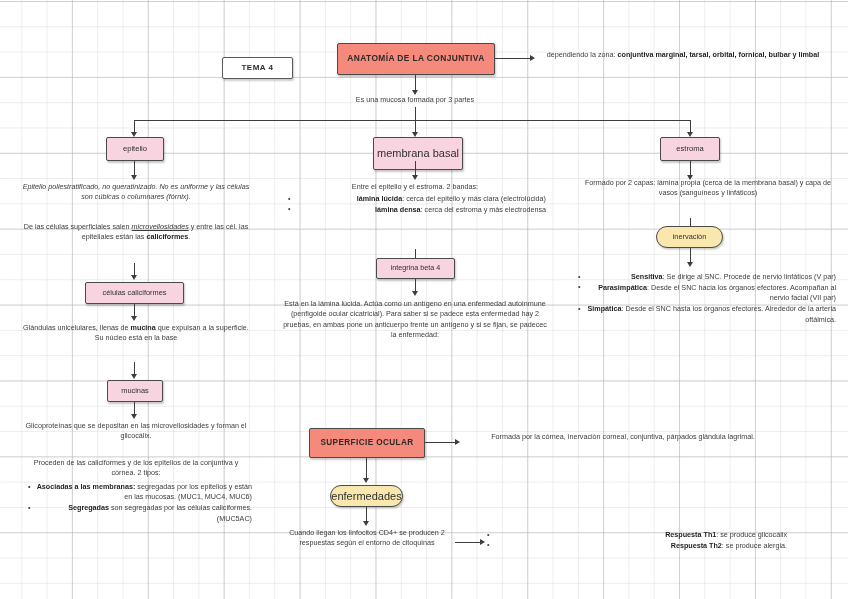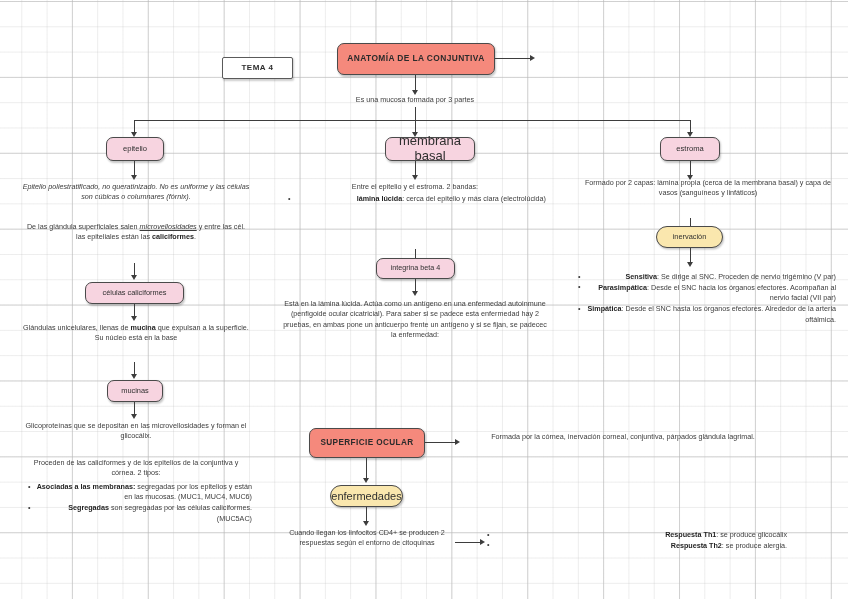--- a/index.html
+++ b/index.html
@@ -19,21 +19,21 @@
       linear-gradient(to bottom, rgba(170,170,170,.48) 1px, transparent 1px);
     background-size:25.3px 25.3px,25.3px 25.3px,75.9px 75.9px,75.9px 75.9px;
     background-position:-4px 1px,-4px 1px,-4px 1px,-4px 1px;
   }
   
   .node{
     position:absolute;box-sizing:border-box;
     display:flex;align-items:center;justify-content:center;
     text-align:center;line-height:1.15;
     border:1.4px solid #4a4a4a;
-    border-radius:7px;
+    border-radius:2px;
     box-shadow:1px 1.5px 2px rgba(0,0,0,.22);
     color:#2f2f2f;
   }
   .node.salmon{background:#f5897c;font-weight:bold;letter-spacing:.4px;color:#2b2b2b;}
   .node.pink{background:#f7d4e0;}
   .node.yellow{background:#fae7ae;border-radius:16px;}
   .node.plain{background:#ffffff;border:1.4px solid #5a5a5a;border-radius:2px;
                box-shadow:1px 1.5px 2px rgba(0,0,0,.20);font-weight:bold;letter-spacing:.5px;}
   
   .txt{
@@ -66,20 +66,23 @@
     <span>TEMA 4</span>
   </div>
 
   <div class="node salmon" style="left:337px;top:43px;width:158px;height:32px;font-size:8.4px;">
     <span>ANATOMÍA DE LA CONJUNTIVA</span>
   </div>
 
   <div class="hline" style="left:495px;top:58px;width:35px;"></div>
   <div class="arrow-r" style="left:530px;top:54.5px;"></div>
 
+  <div class="txt center" style="left:533px;top:50px;width:300px;">
+    <span>dependiendo la zona: </span><b>conjuntiva marginal, tarsal, orbital, fornical, bulbar y limbal</b>
+  </div>
 
   <div class="vline" style="left:415px;top:75px;height:17px;"></div>
   <div class="arrow-d" style="left:412px;top:90px;"></div>
 
   <div class="txt center" style="left:320px;top:95px;width:190px;">Es una mucosa formada por 3 partes</div>
 
   <div class="vline" style="left:415px;top:107px;height:14px;"></div>
   <div class="hline" style="left:134px;top:120px;width:556px;"></div>
   <div class="vline" style="left:134px;top:120px;height:14px;"></div>
   <div class="arrow-d" style="left:131px;top:132px;"></div>
@@ -90,21 +93,21 @@
 
   <div class="node pink" style="left:106px;top:137px;width:58px;height:24px;font-size:7.6px;">
     <span>epitelio</span>
   </div>
   <div class="vline" style="left:134px;top:161px;height:16px;"></div>
   <div class="arrow-d" style="left:131px;top:175px;"></div>
 
   <div class="txt center" style="left:22px;top:182px;width:228px;font-style:italic;">Epitelio poliestratificado, no queratinizado. No es uniforme y las células son cúbicas o columnares (fórnix).</div>
 
   <div class="txt center" style="left:22px;top:222px;width:228px;">
-    <span>De las glándula superficiales salen </span><u><i>microvellosidades</i></u><span> y entre las cél. las epiteliales están las </span><b>caliciformes</b><span>.</span>
+    <span>De las células superficiales salen </span><u><i>microvellosidades</i></u><span> y entre las cél. las epiteliales están las </span><b>caliciformes</b><span>.</span>
   </div>
 
   <div class="vline" style="left:134px;top:263px;height:14px;"></div>
   <div class="arrow-d" style="left:131px;top:275px;"></div>
 
   <div class="node pink" style="left:85px;top:282px;width:99px;height:22px;font-size:7.4px;">
     <span>células caliciformes</span>
   </div>
   <div class="vline" style="left:134px;top:304px;height:14px;"></div>
   <div class="arrow-d" style="left:131px;top:316px;"></div>
@@ -129,32 +132,35 @@
 
   <ul class="txt left bullets" style="left:28px;top:482px;width:224px;">
     <li>
       <b>Asociadas a las membranas:</b><span> segregadas por los epitelios y están en las mucosas. (MUC1, MUC4, MUC6)</span>
     </li>
     <li>
       <b>Segregadas</b><span> son segregadas por las células caliciformes. (MUC5AC)</span>
     </li>
   </ul>
 
-  <div class="node pink" style="left:385px;top:137px;width:90px;height:24px;font-size:13px;">
+  <div class="node pink" style="left:373px;top:137px;width:90px;height:33px;font-size:11px;">
     <span>membrana basal</span>
   </div>
   <div class="vline" style="left:415px;top:161px;height:16px;"></div>
   <div class="arrow-d" style="left:412px;top:175px;"></div>
 
   <div class="txt center" style="left:285px;top:182px;width:260px;">Entre el epitelio y el estroma. 2 bandas:</div>
 
   <ul class="txt left bullets" style="left:288px;top:194px;width:258px;">
     <li>
       <b>lámina lúcida</b><span>: cerca del epitelio y más clara (electrolúcida)</span>
     </li>
+    <li>
+      <b>lámina densa</b><span>: cerca del estroma y más electrodensa</span>
+    </li>
   </ul>
 
 
   <div class="vline" style="left:415px;top:249px;height:11px;"></div>
 
   <div class="node pink" style="left:376px;top:258px;width:79px;height:21px;font-size:7.2px;">
     <span>integrina beta 4</span>
   </div>
   <div class="vline" style="left:415px;top:279px;height:14px;"></div>
   <div class="arrow-d" style="left:412px;top:291px;"></div>
@@ -204,21 +210,21 @@
   <div class="vline" style="left:690px;top:218px;height:10px;"></div>
 
   <div class="node yellow" style="left:656px;top:226px;width:67px;height:22px;font-size:7.4px;">
     <span>inervación</span>
   </div>
   <div class="vline" style="left:690px;top:248px;height:16px;"></div>
   <div class="arrow-d" style="left:687px;top:262px;"></div>
 
   <ul class="txt left bullets" style="left:578px;top:272px;width:258px;">
     <li>
-      <b>Sensitiva</b><span>: Se dirige al SNC. Proceden de nervio trigémino (V par)</span>
+      <b>Sensitiva</b><span>: Se dirige al SNC. Procede de nervio linfáticos (V par)</span>
     </li>
     <li>
       <b>Parasimpática</b><span>: Desde el SNC hacia los órganos efectores. Acompañan al nervio facial (VII par)</span>
     </li>
     <li>
       <b>Simpática</b><span>: Desde el SNC hasta los órganos efectores. Alrededor de la arteria oftálmica.</span>
     </li>
   </ul>
 
 </div>

